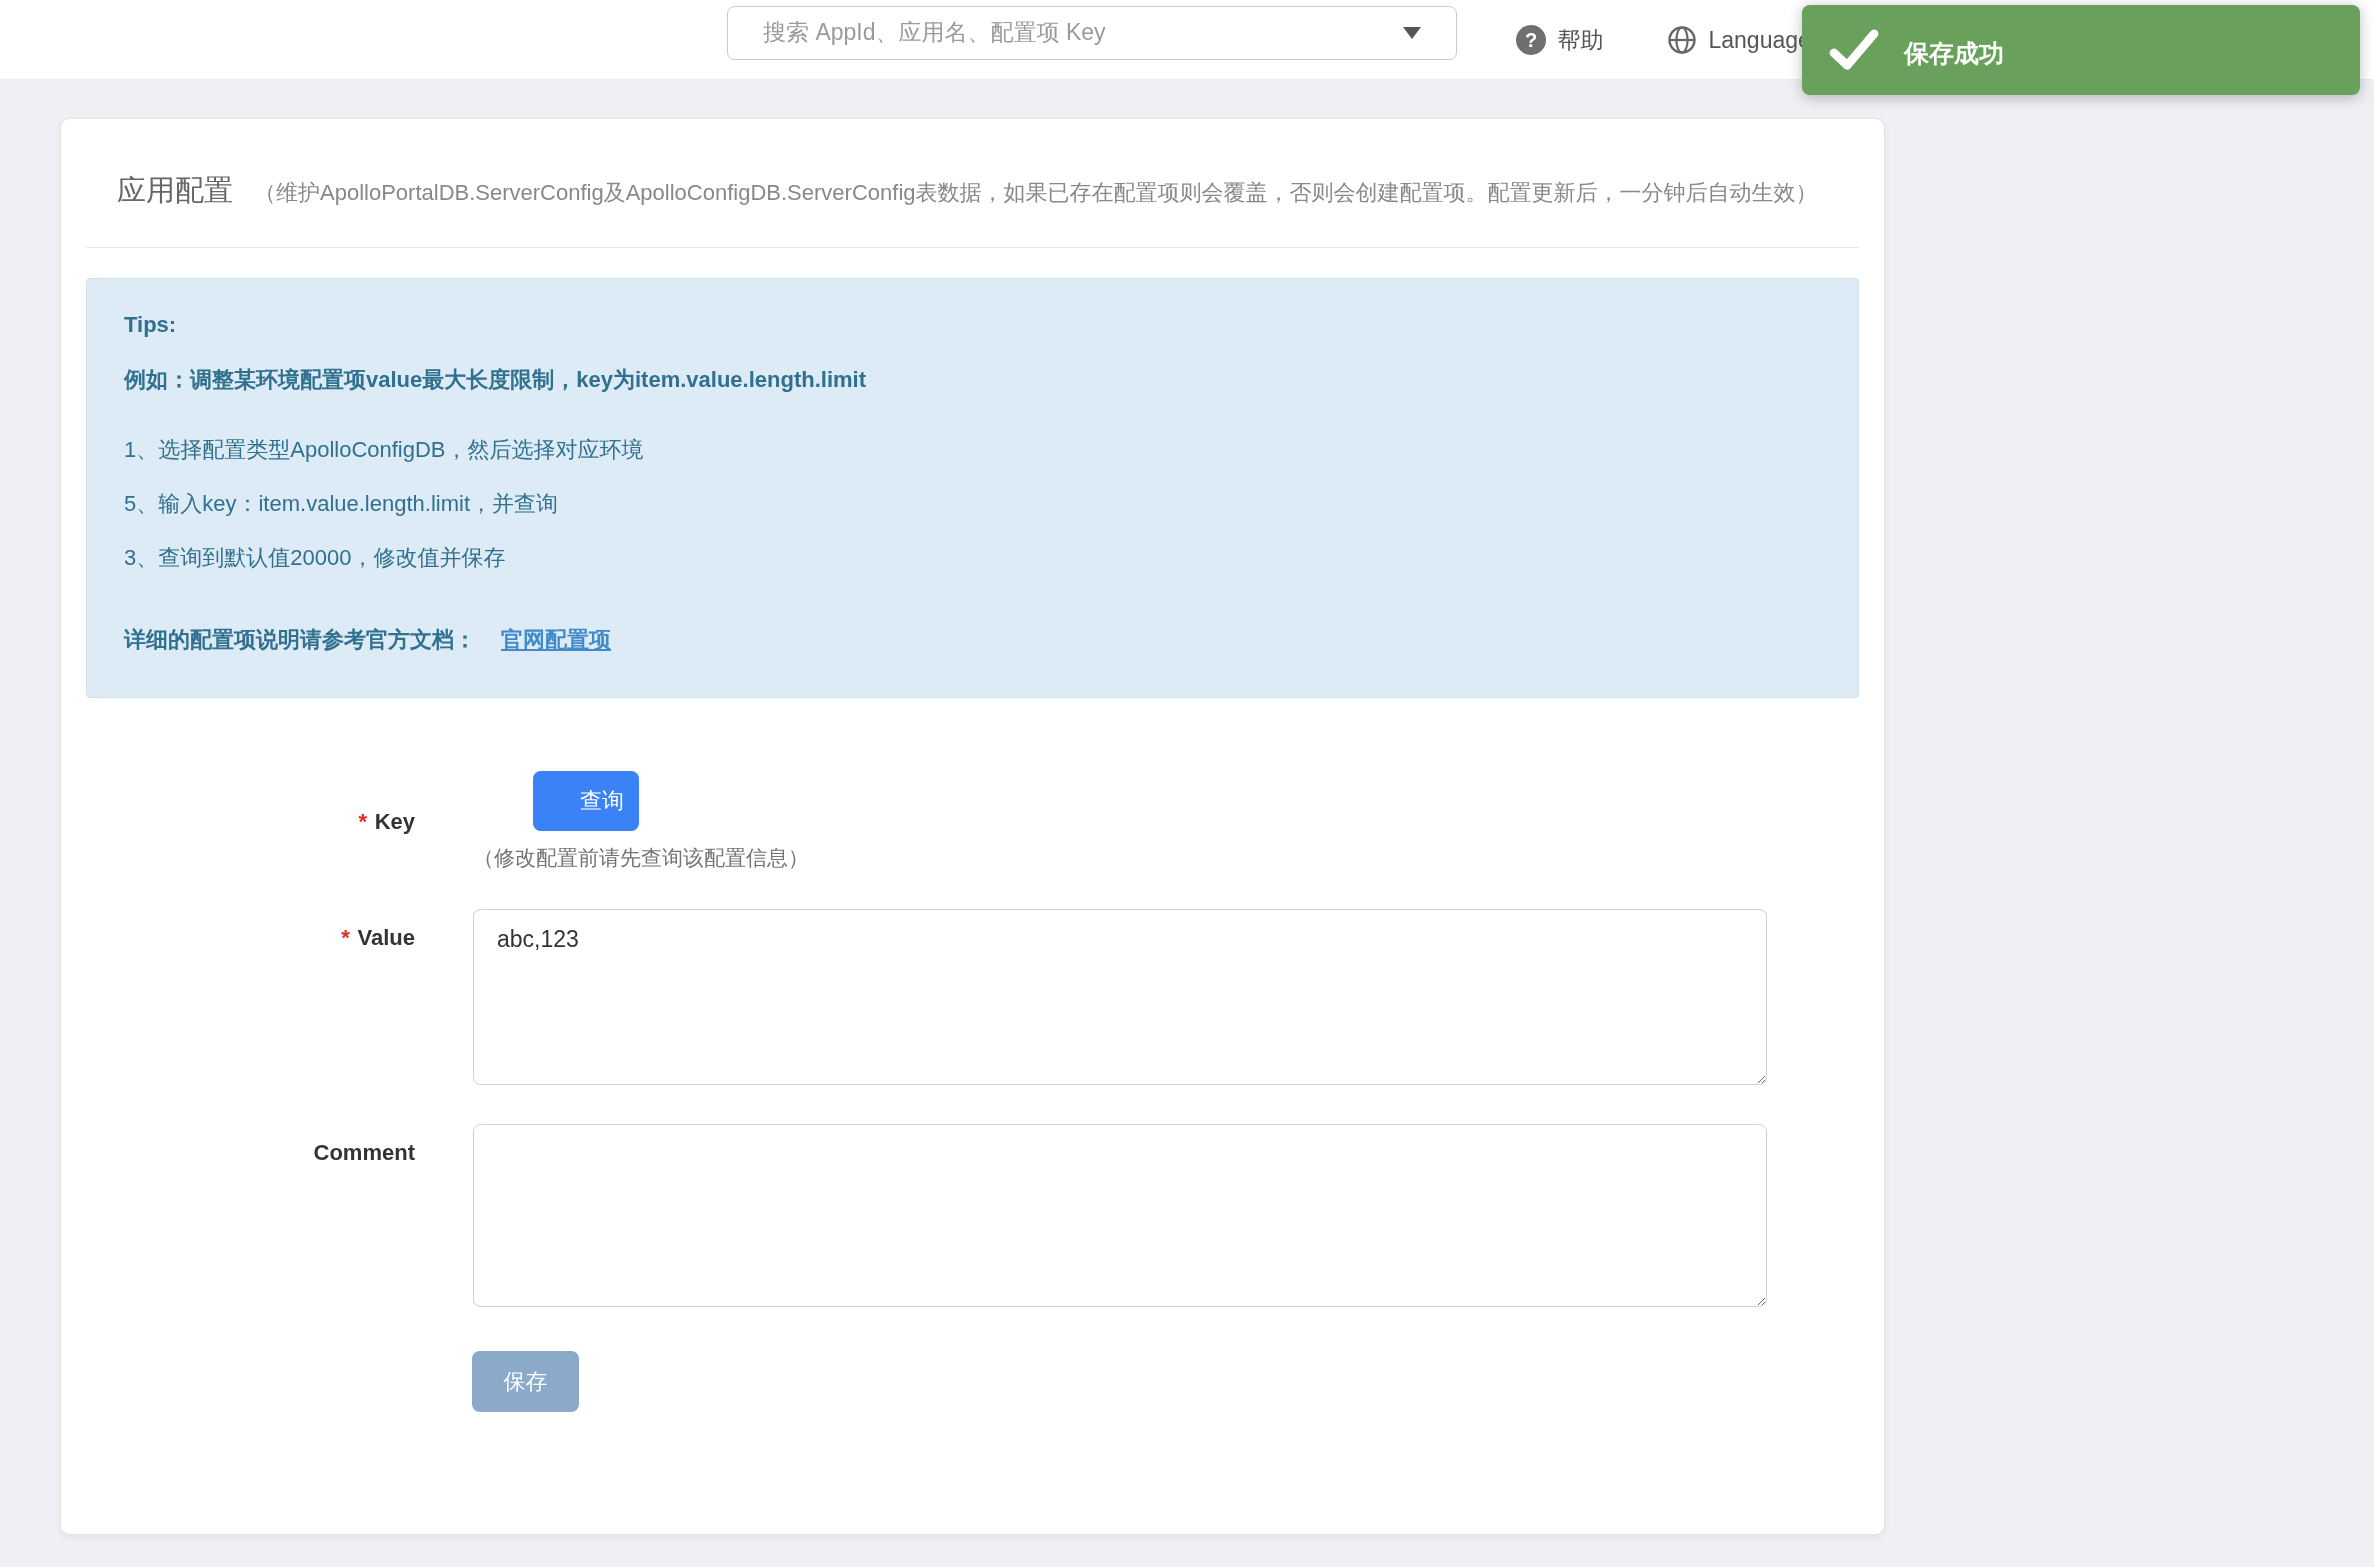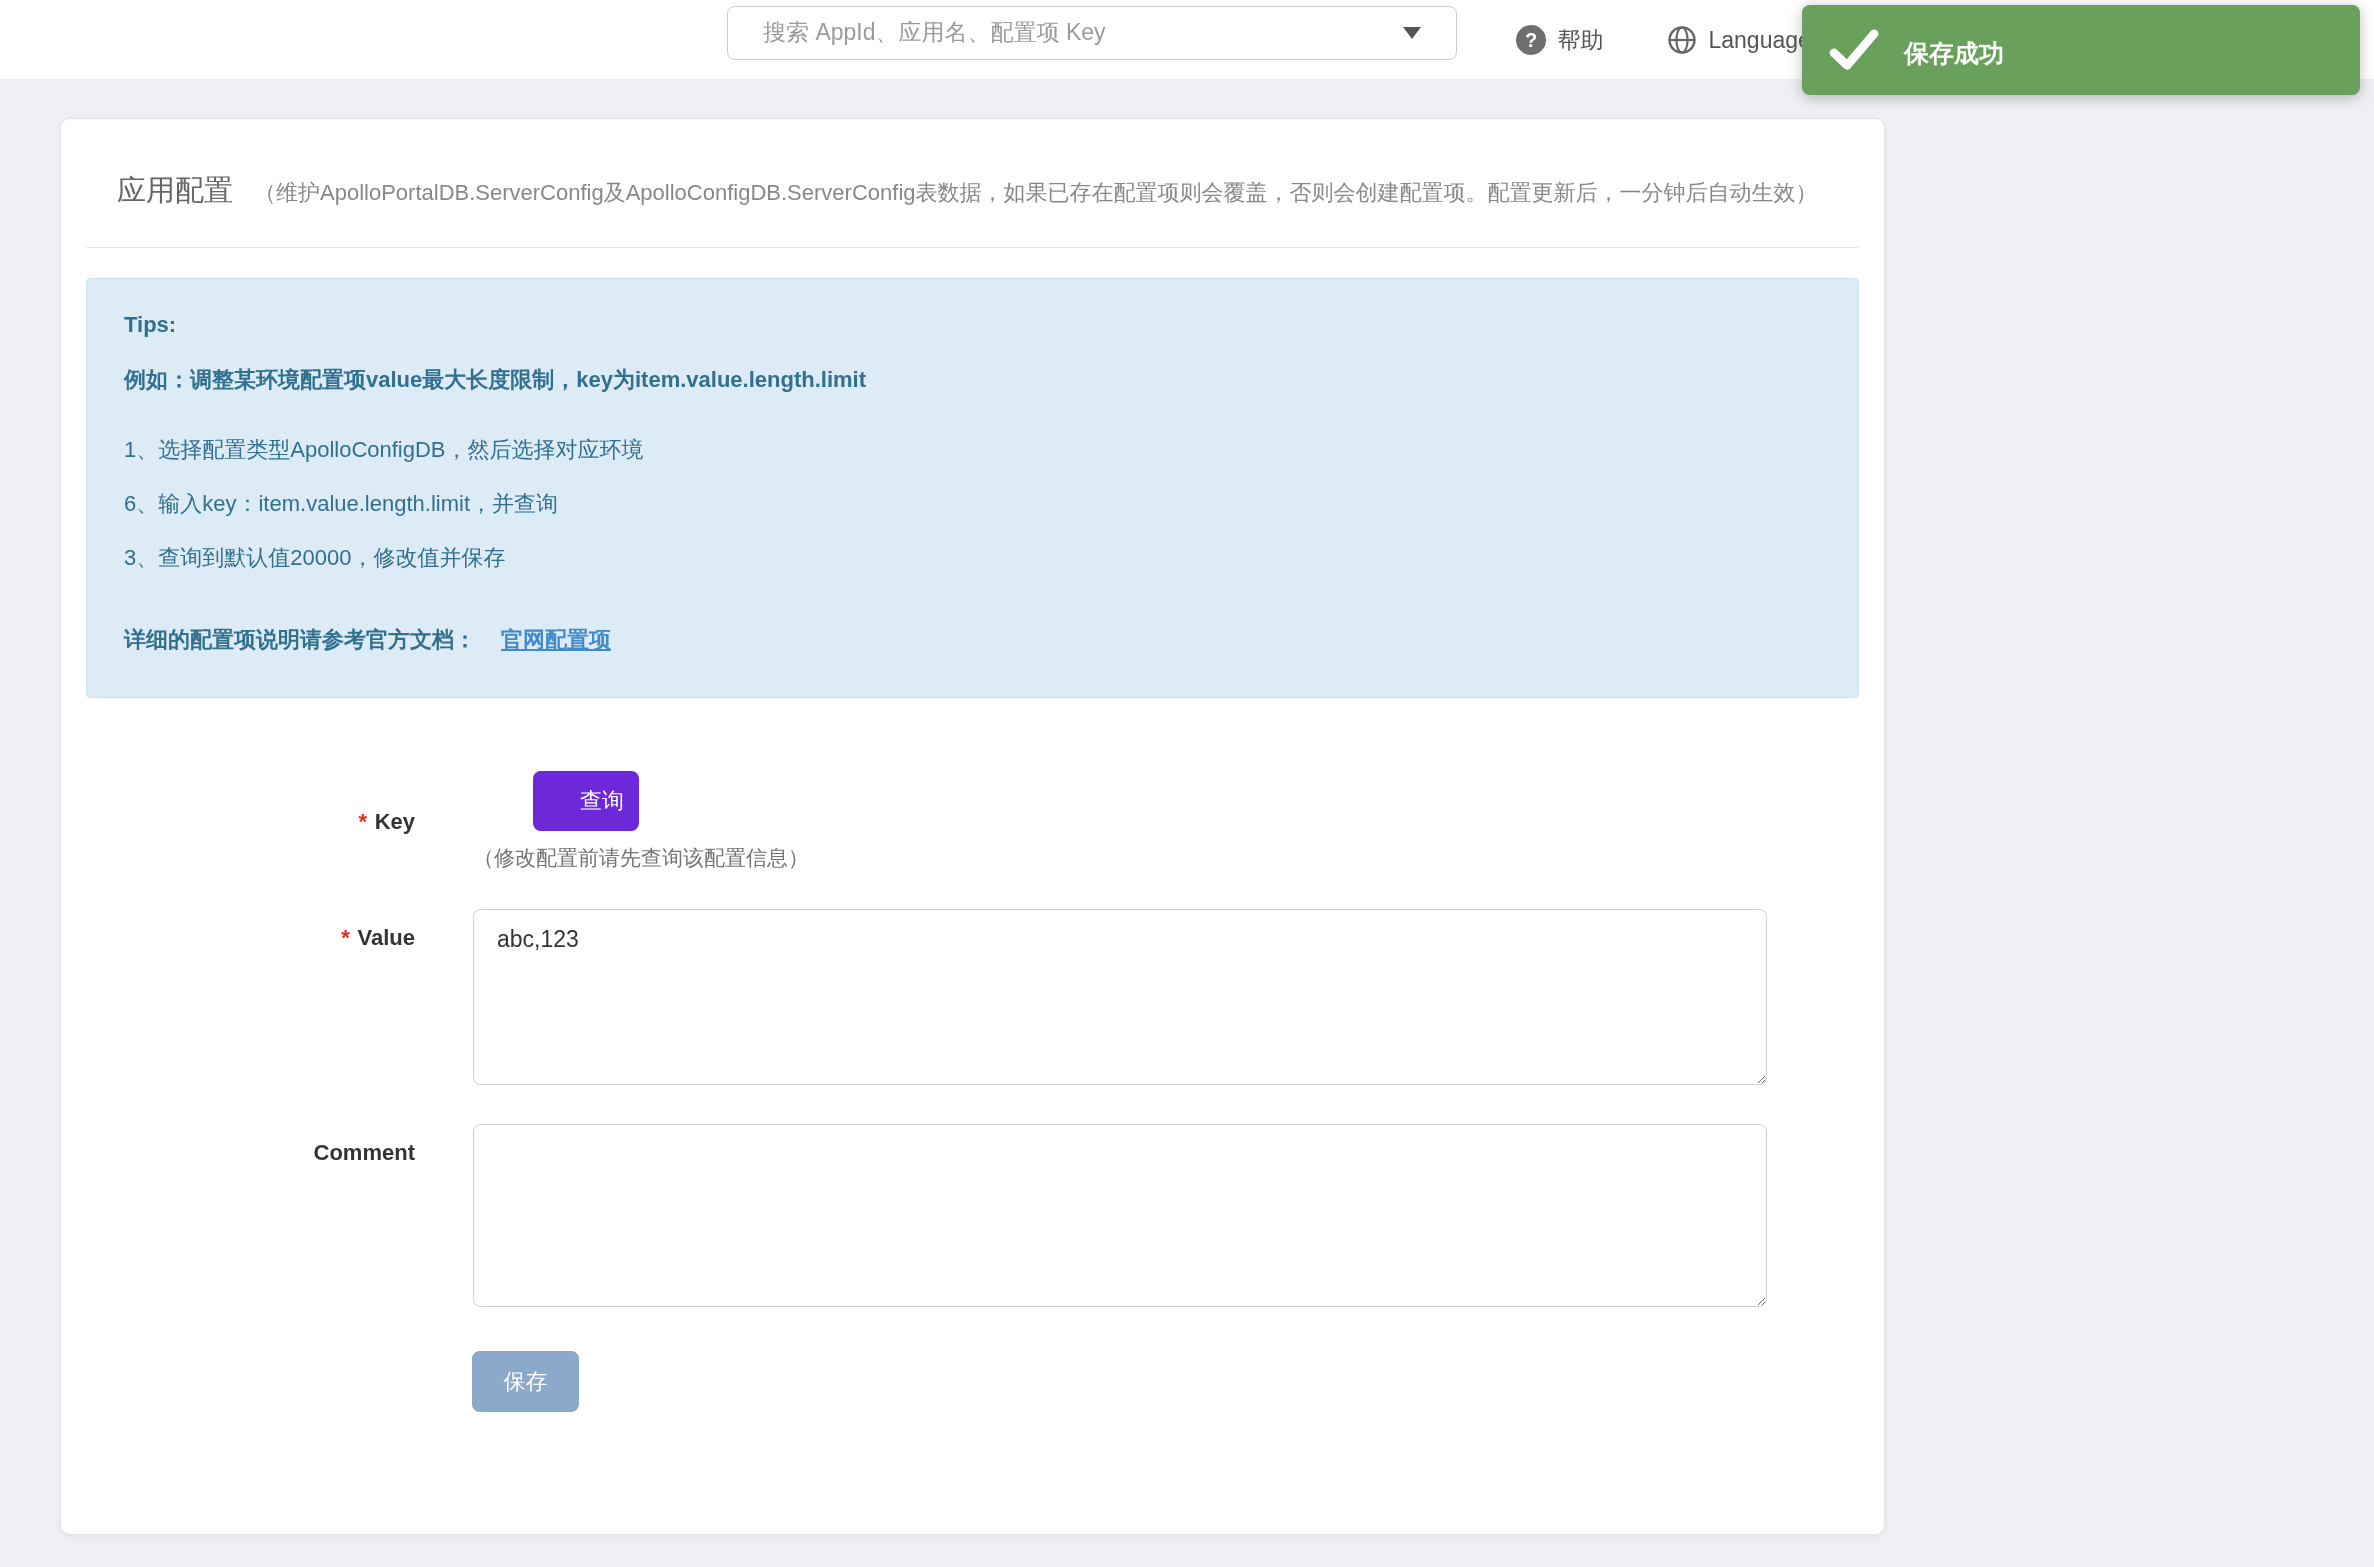--- a/index.html
+++ b/index.html
@@ -165,37 +165,37 @@
 
   <div class="page-header">
     <span class="page-title">应用配置</span><span>（维护ApolloPortalDB.ServerConfig及ApolloConfigDB.ServerConfig表数据，如果已存在配置项则会覆盖，否则会创建配置项。配置更新后，一分钟后自动生效）</span>
   </div>
   <hr class="header-rule">
 
   <section class="tips-panel">
     <div class="tips-heading">Tips:</div>
     <div class="tips-example">例如：调整某环境配置项value最大长度限制，key为item.value.length.limit</div>
     <div class="tips-step">1、选择配置类型ApolloConfigDB，然后选择对应环境</div>
-    <div class="tips-step">6、输入key：item.value.length.limit，并查询</div>
+    <div class="tips-step">5、输入key：item.value.length.limit，并查询</div>
     <div class="tips-step">3、查询到默认值20000，修改值并保存</div>
     <div class="tips-doc">
       <span>详细的配置项说明请参考官方文档：</span><a class="tips-doc-link">官网配置项</a>
     </div>
   </section>
 
   <div class="form-area">
 
 
     <div class="form-row">
       <div class="form-label">
         <span class="required-star">*</span><span>Key</span>
       </div>
       <div class="form-content">
         <div class="key-line">
-          <button class="query-button" style="background:#6d28d9;padding-left:32px;">查询</button>
+          <button class="query-button" style="background:#3b82f6;padding-left:32px;">查询</button>
         </div>
         <div class="key-hint">（修改配置前请先查询该配置信息）</div>
       </div>
     </div>
 
     <div class="form-row top-align value-row">
       <div class="form-label">
         <span class="required-star">*</span><span>Value</span>
       </div>
       <div class="form-content">

